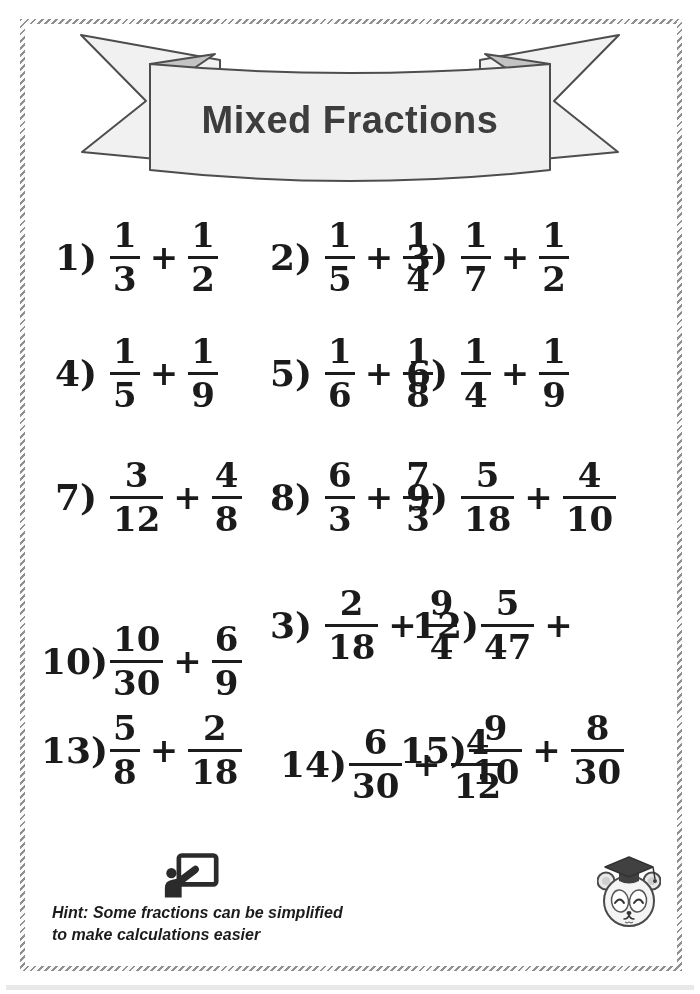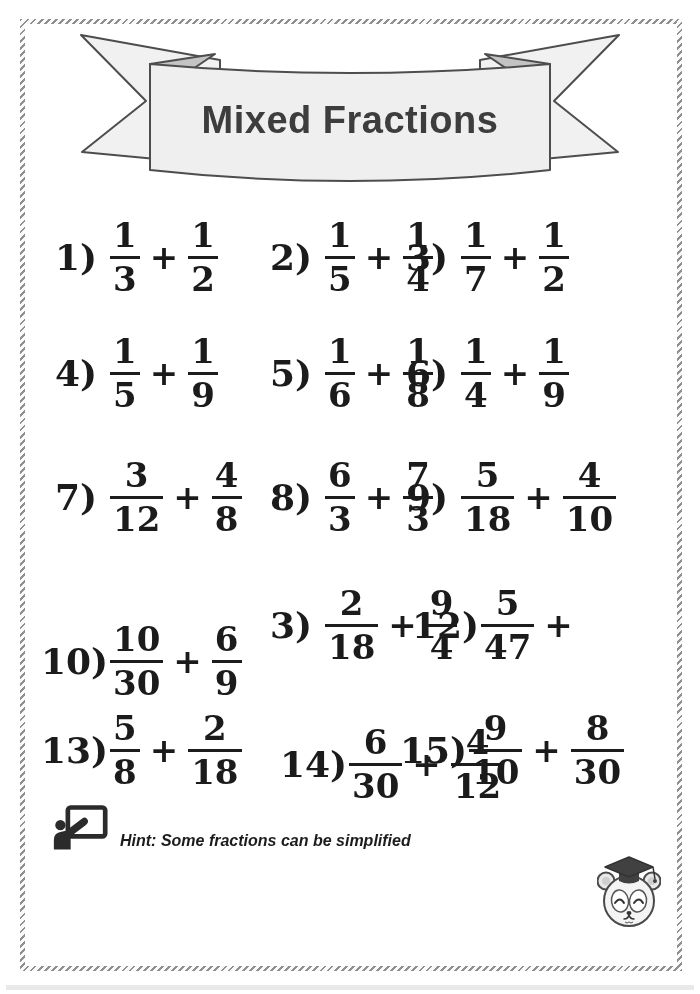--- a/index.html
+++ b/index.html
@@ -42,21 +42,21 @@
   }
   .plabel{
     width:56px;text-align:right;margin-right:13px;
     font-size:36px;
   }
   .frac{display:inline-flex;flex-direction:column;align-items:center;font-size:34px;line-height:1.0;}
   .frac .num{padding:0 3px 4px;}
   .frac .den{border-top:3px solid #1c1c1c;padding:3px 3px 0;}
   .op{font-size:34px;margin:0 10px;}
   
-  .hint{position:absolute;left:52px;top:804px;display:flex;align-items:flex-end;}
+  .hint{position:absolute;left:52px;top:852px;display:flex;align-items:center;flex-direction:column;}
   .hint-icon{width:56px;height:48px;margin-right:12px;flex:none;}
   .hint-text{
     font-size:16px;line-height:22px;font-weight:bold;font-style:italic;
     color:#1c1c1c;padding-top:2px;
   }
   .mascot{position:absolute;left:597px;top:855px;width:64px;height:74px;}
 </style>
 </head>
 <body>
 
@@ -265,20 +265,21 @@
   </div>
 
 <div class="hint">
   <svg class="hint-icon" viewBox="0 0 60 50">
     <rect x="17" y="3" width="40" height="31" rx="3" fill="none" stroke="#2b2b2b" stroke-width="5"></rect>
     <circle cx="9" cy="22" r="5.5" fill="#2b2b2b"></circle>
     <path d="M2,48 L2,38 Q2,30 10,29 L15,28 L32,15 Q36,12 38,16 Q40,19 36,22 L20,34 L20,48 Z" fill="#2b2b2b"></path>
   </svg>
   <div class="hint-text">
     <span>Hint: Some fractions can be simplified</span><br>
+    <span>to make calculations easier</span>
   </div>
 </div>
 
 <svg class="mascot" viewBox="0 0 64 74">
 
   <circle cx="9" cy="26" r="8.5" fill="#e8e8e8" stroke="#4a4a4a" stroke-width="2"></circle>
   <circle cx="55" cy="26" r="8.5" fill="#e8e8e8" stroke="#4a4a4a" stroke-width="2"></circle>
   <circle cx="9" cy="26" r="4" fill="#cfcfcf"></circle>
   <circle cx="55" cy="26" r="4" fill="#cfcfcf"></circle>
 

